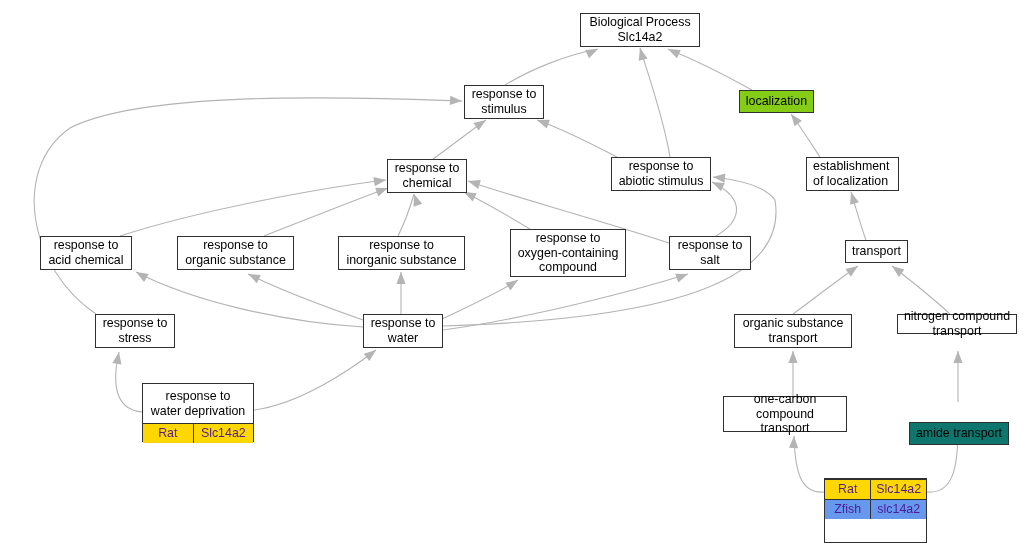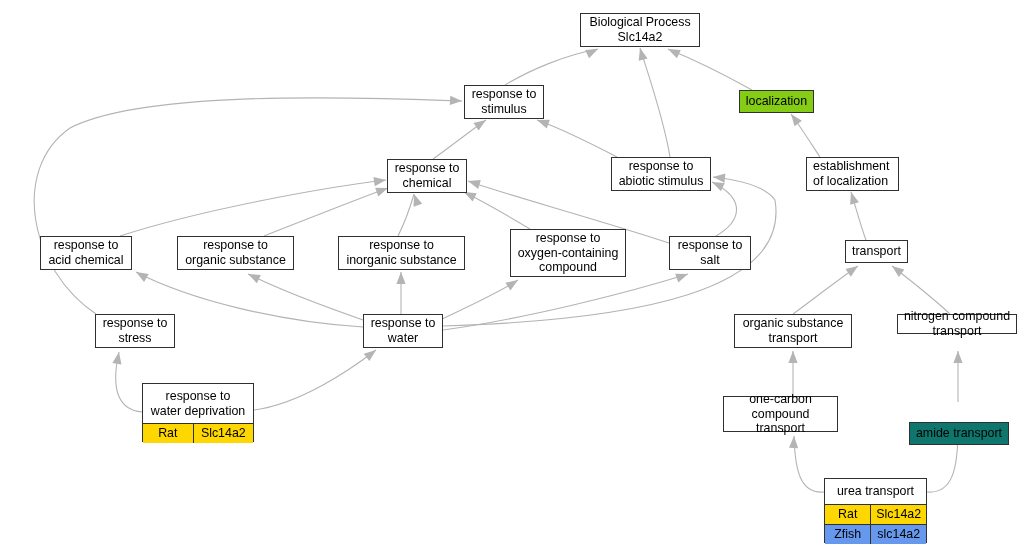--- a/index.html
+++ b/index.html
@@ -70,21 +70,21 @@
     box-sizing: border-box;
     border-top: 1.4px solid #303030;
     height: 20px;
   }
   .gene-cell {
     box-sizing: border-box;
     display: flex;
     align-items: center;
     justify-content: center;
     font-size: 12.4px;
-    color: #000000;
+    color: #4c1d95;
     overflow: hidden;
   }
   .gene-cell.species {
     flex: 0 0 46%;
     border-right: 1.4px solid #303030;
   }
   .gene-cell.symbol {
     flex: 1 1 auto;
   }
 </style>
@@ -271,29 +271,28 @@
 transport</div>
       </div>
       <div class="node has-rows" style="left: 142px; top: 383px; width: 112px; height: 59px; border-color: rgb(48, 48, 48); background: rgb(255, 255, 255);">
         <div class="title" style="height: 39px;">response to
 water deprivation</div>
         <div class="gene-row" style="background: rgb(255, 215, 0); border-top-color: rgb(48, 48, 48);">
           <div class="gene-cell species" style="border-right-color: rgb(48, 48, 48);">Rat</div>
           <div class="gene-cell symbol">Slc14a2</div>
         </div>
       </div>
-      <div class="node" style="left: 723px; top: 396px; width: 115px; height: 36px; border-color: rgb(48, 48, 48); background: rgb(255, 255, 255);">
+      <div class="node" style="left: 723px; top: 396px; width: 124px; height: 36px; border-color: rgb(48, 48, 48); background: rgb(255, 255, 255);">
         <div class="title">one-carbon compound
 transport</div>
       </div>
       <div class="node" style="left: 909px; top: 422px; width: 100px; height: 23px; border-color: rgb(48, 48, 48); background: #0f766e;">
         <div class="title">amide transport</div>
       </div>
       <div class="node has-rows" style="left: 824px; top: 478px; width: 103px; height: 65px; border-color: rgb(48, 48, 48); background: rgb(255, 255, 255);">
-        <div class="title" style="height: 25px;">urea transport</div>
         <div class="gene-row" style="background: rgb(255, 215, 0); border-top-color: rgb(48, 48, 48);">
           <div class="gene-cell species" style="border-right-color: rgb(48, 48, 48);">Rat</div>
           <div class="gene-cell symbol">Slc14a2</div>
         </div>
         <div class="gene-row" style="background: rgb(102, 153, 238); border-top-color: rgb(48, 48, 48);">
           <div class="gene-cell species" style="border-right-color: rgb(48, 48, 48);">Zfish</div>
           <div class="gene-cell symbol">slc14a2</div>
         </div>
       </div>
     </div>

